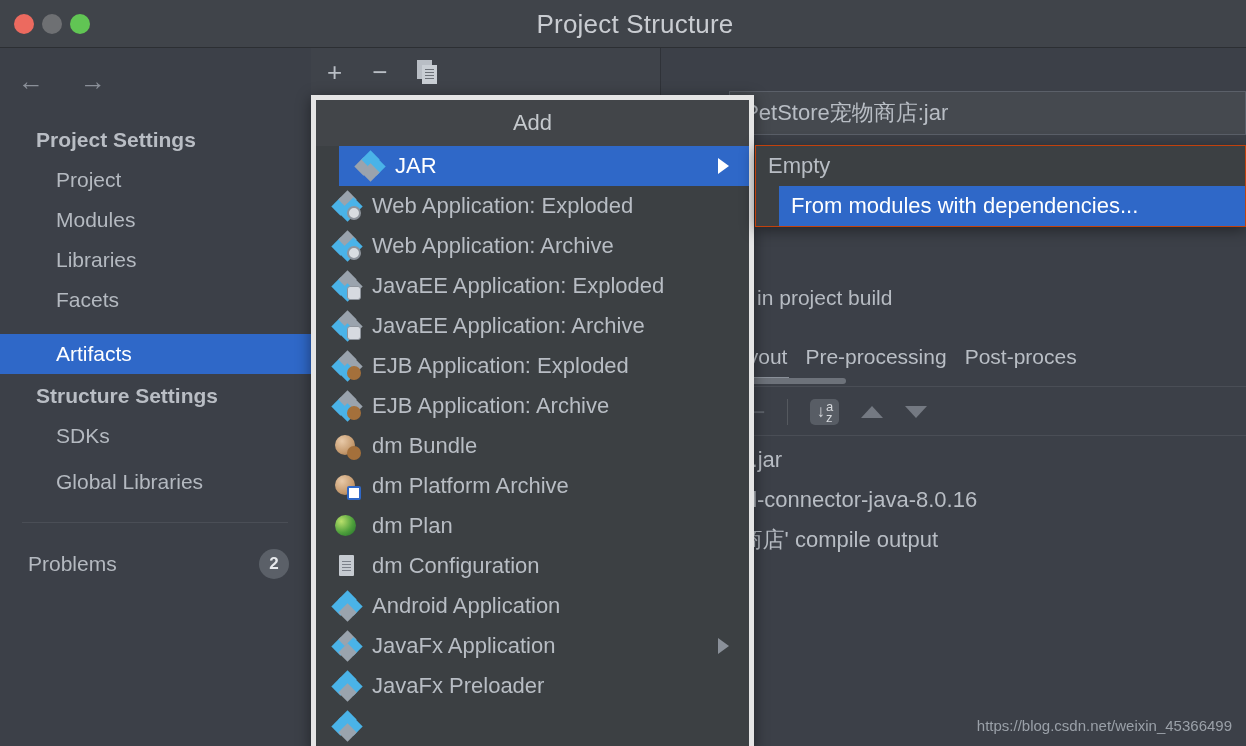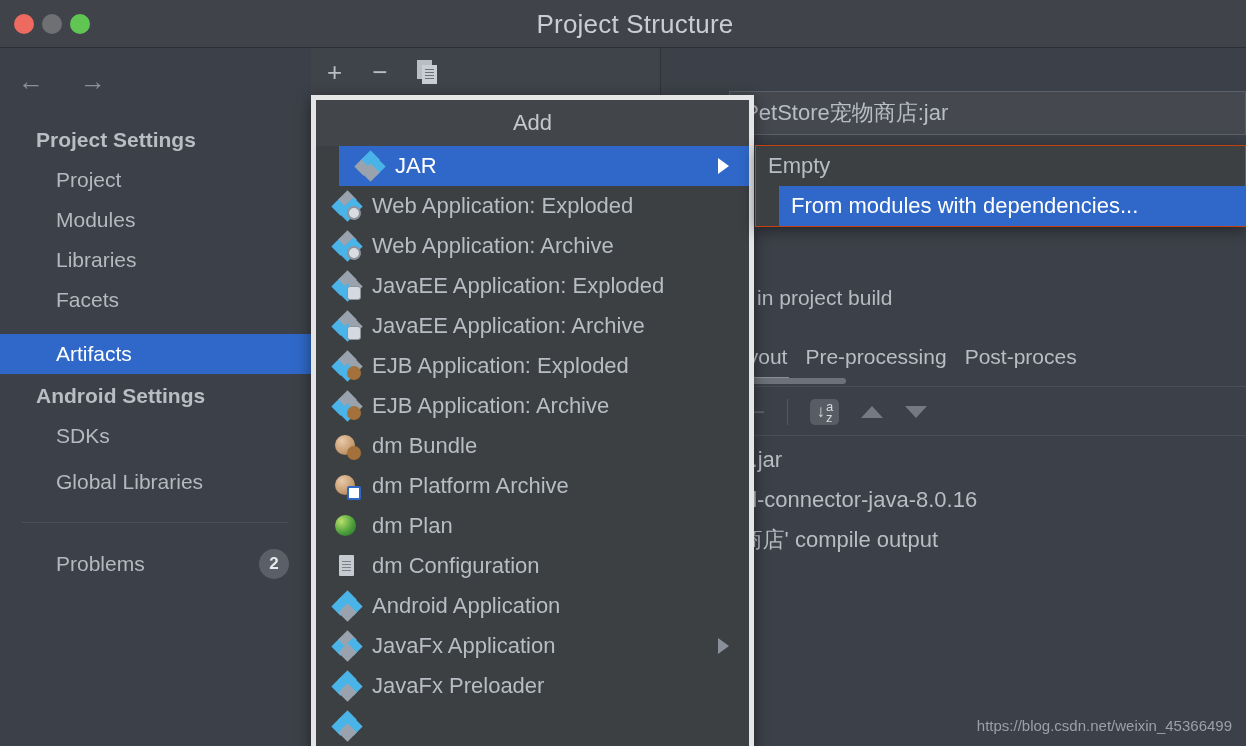--- a/index.html
+++ b/index.html
@@ -43,21 +43,21 @@
     position: absolute; left: 0; width: 311px; height: 40px;
     display: flex; align-items: center;
     color: #b4b9c0; font-size: 21px; padding-left: 56px;
   }
   .side-item.selected { background: #2f68c8; color: #ffffff; }
   .side-sep {
     position: absolute; left: 22px; width: 266px; height: 1px; background: #4a4e56;
   }
   .problems-row {
     position: absolute; left: 0; width: 311px; height: 40px;
-    display: flex; align-items: center; color: #b4b9c0; font-size: 21px; padding-left: 56px;
+    display: flex; align-items: center; color: #b4b9c0; font-size: 21px; padding-left: 28px;
   }
   .badge {
     position: absolute; right: 22px; top: 50%; transform: translateY(-50%);
     min-width: 30px; height: 30px; border-radius: 15px; background: #5b6068;
     color: #e7e9ec; font-size: 17px; font-weight: bold;
     display: flex; align-items: center; justify-content: center; padding: 0 8px;
   }
 
   
   .main {
@@ -241,21 +241,21 @@
       <span class="arrow">→</span>
     </div>
 
     <div class="side-section" style="top:80px">Project Settings</div>
     <div class="side-item" style="top:112px">Project</div>
     <div class="side-item" style="top:152px">Modules</div>
     <div class="side-item" style="top:192px">Libraries</div>
     <div class="side-item" style="top:232px">Facets</div>
     <div class="side-item selected" style="top:286px">Artifacts</div>
 
-    <div class="side-section" style="top:336px">Android Settings</div>
+    <div class="side-section" style="top:336px">Structure Settings</div>
     <div class="side-item" style="top:368px">SDKs</div>
     <div class="side-item" style="top:414px">Global Libraries</div>
 
     <div class="side-sep" style="top:474px"></div>
 
     <div class="problems-row" style="top:496px">
       <span>Problems</span>
       <span class="badge">2</span>
     </div>
   </div>

